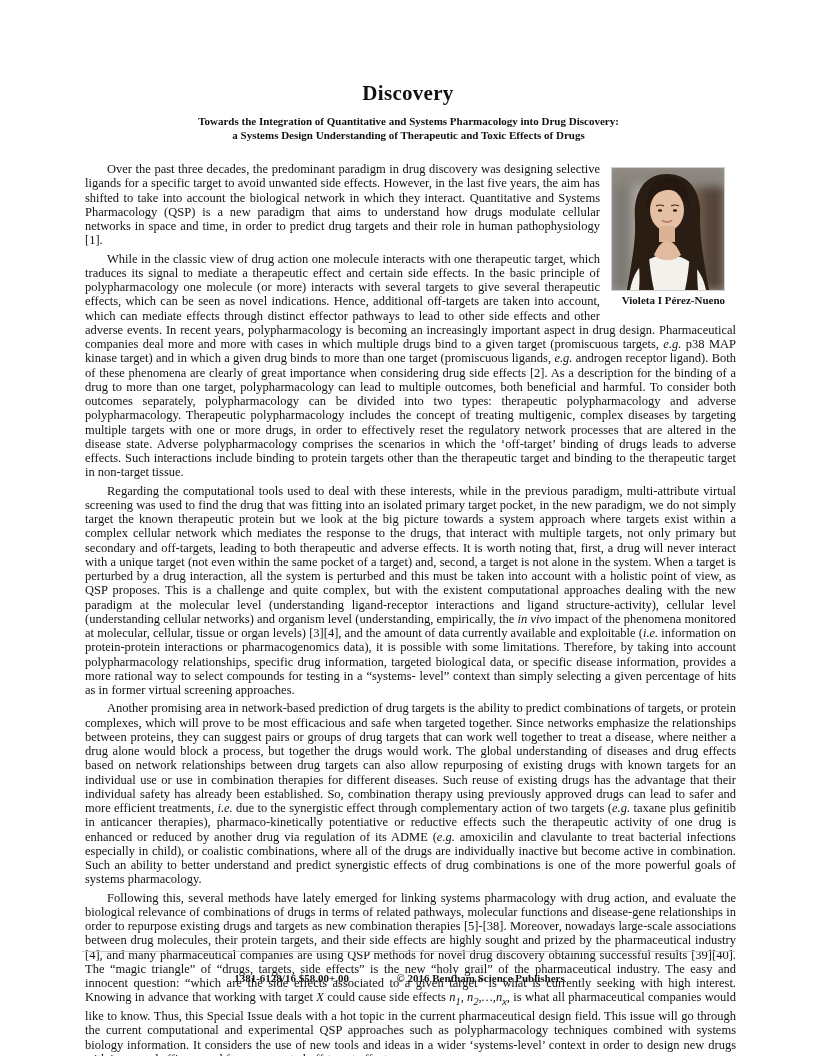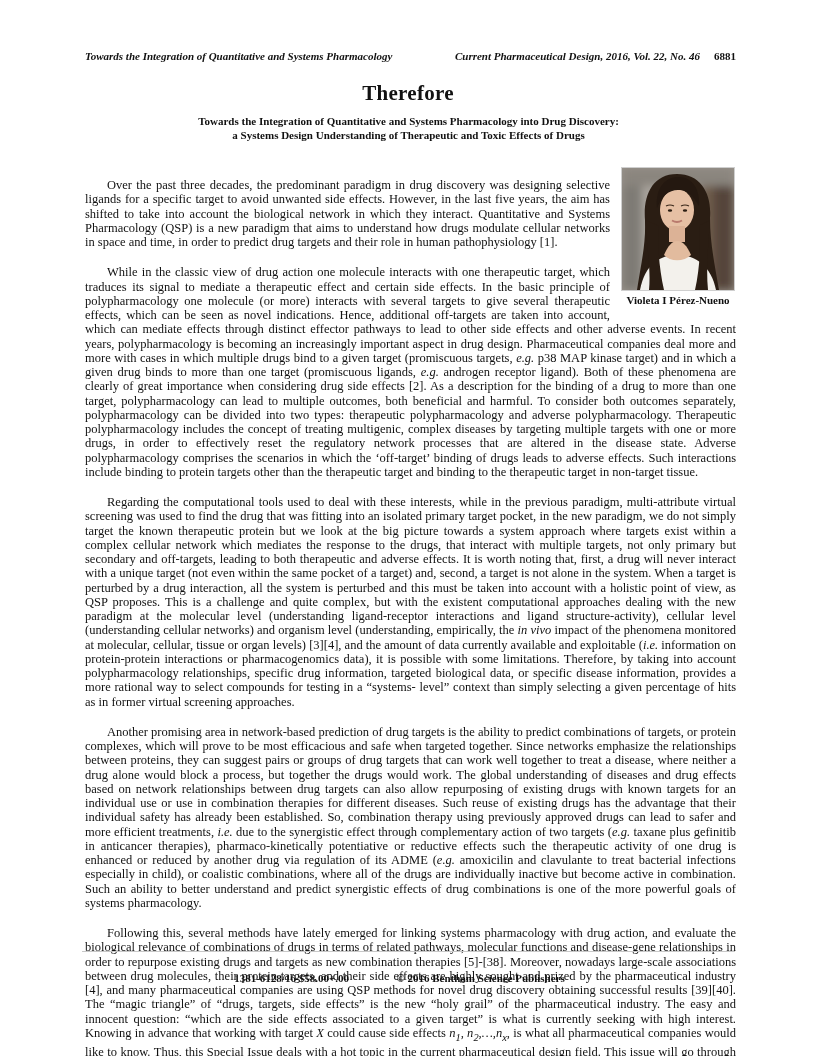--- a/index.html
+++ b/index.html
@@ -51,26 +51,26 @@
   .body-text {
     position: absolute;
     top: 162px;
     left: 85px;
     width: 651px;
     font-size: 12.5px;
     line-height: 14.25px;
     text-align: justify;
     hyphens: auto;
   }
-  .para { margin: 16px 0 4px 0; text-indent: 22px; }
+  .para { margin: 0 0 4px 0; text-indent: 22px; }
   .photo-box {
     float: right;
     width: 114px;
-    margin: 5px 1px 5px 11px;
-    text-align: center;
+    margin: 5px 11px 5px 11px;
+    text-align: right;
   }
   .photo-box svg { display: block; border: 1px solid #cfcfcf; }
   .photo-caption {
     font-size: 11px;
     font-weight: bold;
     margin-top: 2px;
     text-indent: 0;
     white-space: nowrap;
   }
   .foot-rule {
@@ -90,29 +90,22 @@
     font-weight: bold;
     font-size: 11px;
   }
   .foot-gap { display: inline-block; width: 42px; }
 </style>
 </head>
 <body>
 
 <div class="page">
 
-  <div class="running-header">
-    <span class="rh-left">Towards the Integration of Quantitative and Systems Pharmacology</span>
-    <span class="rh-right">
-      <span>Current Pharmaceutical Design, 2016, Vol. 22, No. 46</span>
-      <span class="pageno">6881</span>
-    </span>
-  </div>
 
-  <div class="section-heading">Therefore</div>
+  <div class="section-heading">Discovery</div>
 
   <div class="article-title">
     <div>Towards the Integration of Quantitative and Systems Pharmacology into Drug Discovery:</div>
     <div>a Systems Design Understanding of Therapeutic and Toxic Effects of Drugs</div>
   </div>
 
   <div class="body-text">
 
     <div class="photo-box">
       <svg width="112" height="122" viewBox="0 0 112 122" xmlns="http://www.w3.org/2000/svg">

